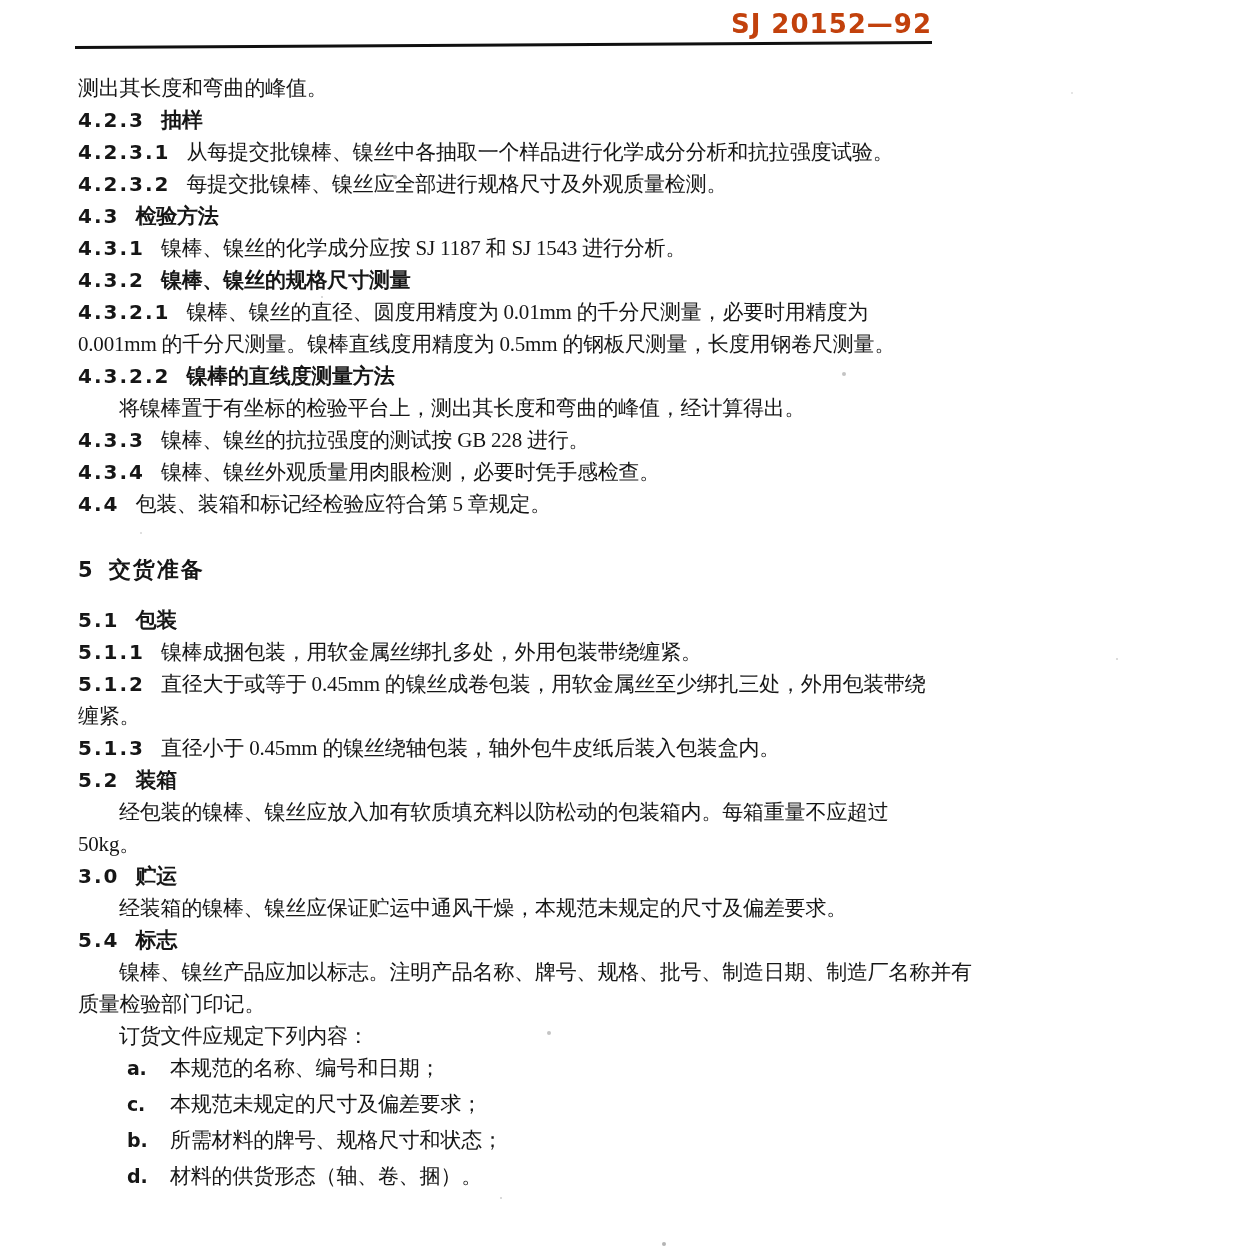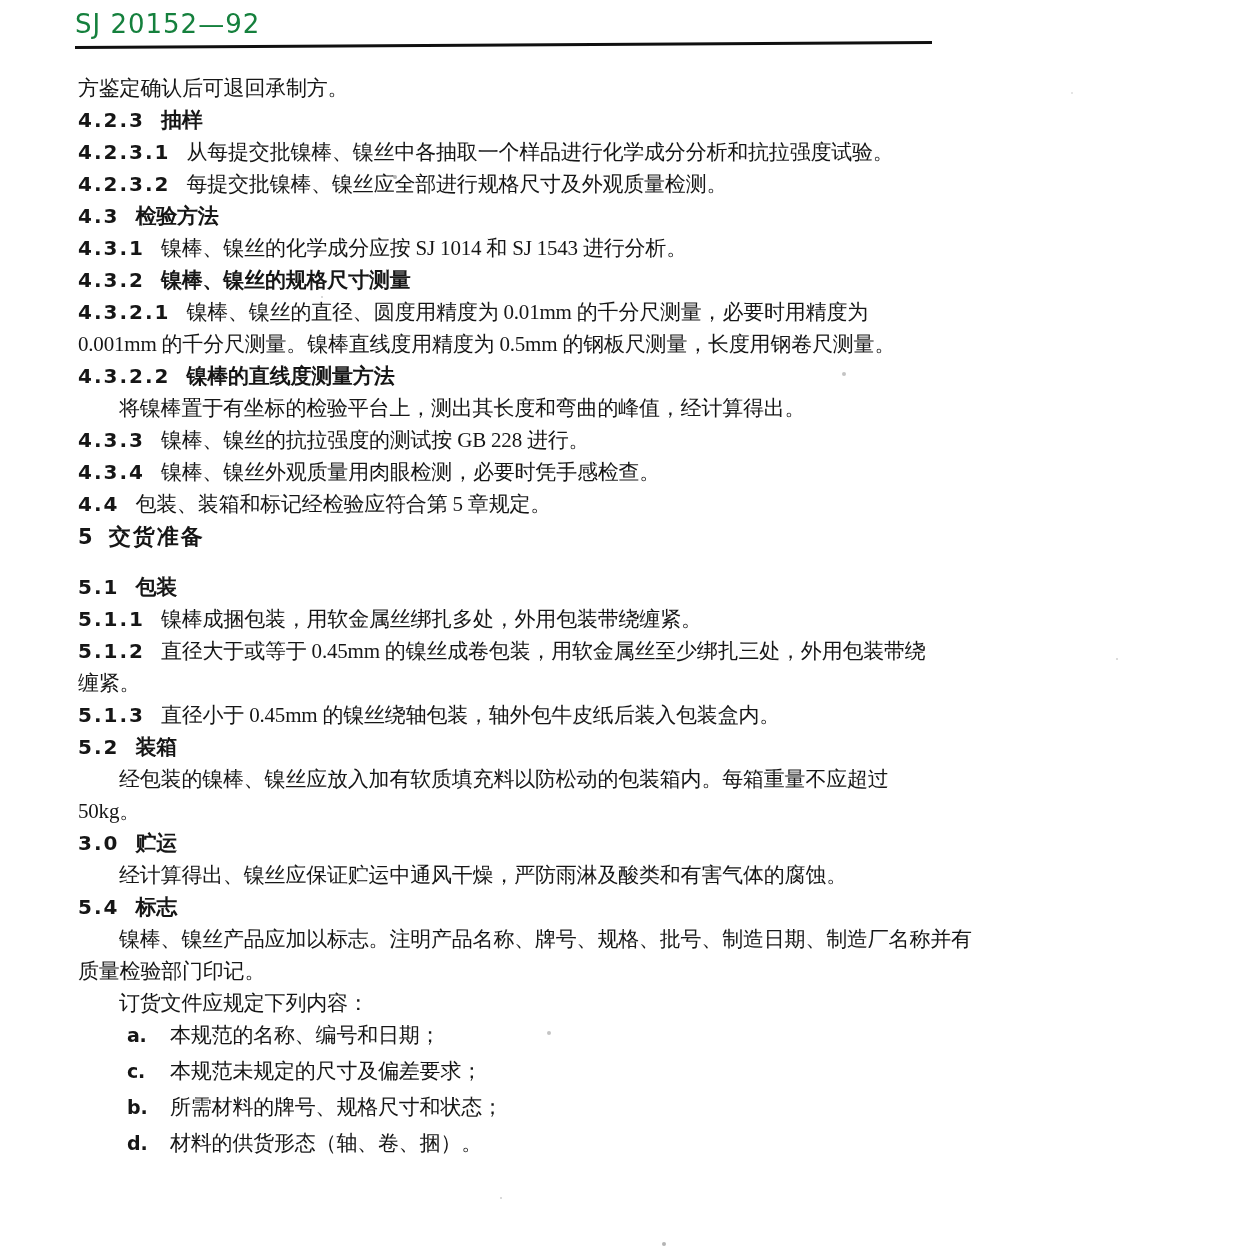--- a/index.html
+++ b/index.html
@@ -7,24 +7,24 @@
     position:relative;
     width:1240px;height:1253px;
     background:#ffffff;
     overflow:hidden;
     font-family:"Liberation Serif","DejaVu Serif",serif;
     color:#161616;
   }
   
   .doc-header{
     position:absolute;top:9px;left:75px;width:857px;
-    text-align:left;
+    text-align:right;
     font-family:"DejaVu Sans","Liberation Sans",sans-serif;
-    font-weight:400;font-size:26px;letter-spacing:1px;
-    color:#15803d;
+    font-weight:700;font-size:26px;letter-spacing:1px;
+    color:#c2410c;
   }
   .header-rule{
     position:absolute;top:46px;left:75px;width:857px;height:3px;
     background:#101010;
     transform:rotate(-0.33deg);
     transform-origin:left center;
   }
   
   .content{
     position:absolute;left:78px;top:72px;width:900px;
@@ -34,21 +34,21 @@
     letter-spacing:-0.2px;
     line-height:32px;height:32px;
     white-space:nowrap;
   }
   .num{
     font-family:"DejaVu Sans","Liberation Sans",sans-serif;
     font-weight:700;font-size:20px;letter-spacing:2px;
     margin-right:16px;
   }
   .line--title .txt{font-weight:700;}
-  .line--section{margin-top:1px;margin-bottom:18px;}
+  .line--section{margin-top:34px;margin-bottom:18px;}
   .line--section .txt{font-weight:700;font-size:22px;letter-spacing:2px;}
   .line--section .num{font-size:21px;margin-right:14px;}
   .line--indent .txt{padding-left:41px;}
   .line--list{height:36px;line-height:32px;padding-left:49px;}
   .letter{
     display:inline-block;width:43px;
     font-family:"DejaVu Sans","Liberation Sans",sans-serif;
     font-weight:700;font-size:19px;
   }
   
@@ -67,45 +67,45 @@
       1071px 92px 0 0 rgba(100,100,100,.22);
   }
 </style>
 </head>
 <body>
 
 <div class="page">
   <div class="doc-header">SJ 20152—92</div>
   <div class="header-rule"></div>
   <div class="content" id="content">
-      <div class="line line--plain"><span class="txt">方鉴定确认后可退回承制方。</span></div>
+      <div class="line line--plain"><span class="txt">测出其长度和弯曲的峰值。</span></div>
       <div class="line line--clause line--title"><span class="num">4.2.3</span><span class="txt">抽样</span></div>
       <div class="line line--clause"><span class="num">4.2.3.1</span><span class="txt">从每提交批镍棒、镍丝中各抽取一个样品进行化学成分分析和抗拉强度试验。</span></div>
       <div class="line line--clause"><span class="num">4.2.3.2</span><span class="txt">每提交批镍棒、镍丝应全部进行规格尺寸及外观质量检测。</span></div>
       <div class="line line--clause line--title"><span class="num">4.3</span><span class="txt">检验方法</span></div>
-      <div class="line line--clause"><span class="num">4.3.1</span><span class="txt">镍棒、镍丝的化学成分应按 SJ 1014 和 SJ 1543 进行分析。</span></div>
+      <div class="line line--clause"><span class="num">4.3.1</span><span class="txt">镍棒、镍丝的化学成分应按 SJ 1187 和 SJ 1543 进行分析。</span></div>
       <div class="line line--clause line--title"><span class="num">4.3.2</span><span class="txt">镍棒、镍丝的规格尺寸测量</span></div>
       <div class="line line--clause"><span class="num">4.3.2.1</span><span class="txt">镍棒、镍丝的直径、圆度用精度为 0.01mm 的千分尺测量，必要时用精度为</span></div>
       <div class="line line--plain"><span class="txt">0.001mm 的千分尺测量。镍棒直线度用精度为 0.5mm 的钢板尺测量，长度用钢卷尺测量。</span></div>
       <div class="line line--clause line--title"><span class="num">4.3.2.2</span><span class="txt">镍棒的直线度测量方法</span></div>
       <div class="line line--indent"><span class="txt">将镍棒置于有坐标的检验平台上，测出其长度和弯曲的峰值，经计算得出。</span></div>
       <div class="line line--clause"><span class="num">4.3.3</span><span class="txt">镍棒、镍丝的抗拉强度的测试按 GB 228 进行。</span></div>
       <div class="line line--clause"><span class="num">4.3.4</span><span class="txt">镍棒、镍丝外观质量用肉眼检测，必要时凭手感检查。</span></div>
       <div class="line line--clause"><span class="num">4.4</span><span class="txt">包装、装箱和标记经检验应符合第 5 章规定。</span></div>
       <div class="line line--section"><span class="num">5</span><span class="txt">交货准备</span></div>
       <div class="line line--clause line--title"><span class="num">5.1</span><span class="txt">包装</span></div>
       <div class="line line--clause"><span class="num">5.1.1</span><span class="txt">镍棒成捆包装，用软金属丝绑扎多处，外用包装带绕缠紧。</span></div>
       <div class="line line--clause"><span class="num">5.1.2</span><span class="txt">直径大于或等于 0.45mm 的镍丝成卷包装，用软金属丝至少绑扎三处，外用包装带绕</span></div>
       <div class="line line--plain"><span class="txt">缠紧。</span></div>
       <div class="line line--clause"><span class="num">5.1.3</span><span class="txt">直径小于 0.45mm 的镍丝绕轴包装，轴外包牛皮纸后装入包装盒内。</span></div>
       <div class="line line--clause line--title"><span class="num">5.2</span><span class="txt">装箱</span></div>
       <div class="line line--indent"><span class="txt">经包装的镍棒、镍丝应放入加有软质填充料以防松动的包装箱内。每箱重量不应超过</span></div>
       <div class="line line--plain"><span class="txt">50kg。</span></div>
       <div class="line line--clause line--title"><span class="num">3.0</span><span class="txt">贮运</span></div>
-      <div class="line line--indent"><span class="txt">经计算得出、镍丝应保证贮运中通风干燥，严防雨淋及酸类和有害气体的腐蚀。</span></div>
+      <div class="line line--indent"><span class="txt">经装箱的镍棒、镍丝应保证贮运中通风干燥，本规范未规定的尺寸及偏差要求。</span></div>
       <div class="line line--clause line--title"><span class="num">5.4</span><span class="txt">标志</span></div>
       <div class="line line--indent"><span class="txt">镍棒、镍丝产品应加以标志。注明产品名称、牌号、规格、批号、制造日期、制造厂名称并有</span></div>
       <div class="line line--plain"><span class="txt">质量检验部门印记。</span></div>
       <div class="line line--indent"><span class="txt">订货文件应规定下列内容：</span></div>
       <div class="line line--list"><span class="letter">a.</span><span class="txt">本规范的名称、编号和日期；</span></div>
       <div class="line line--list"><span class="letter">c.</span><span class="txt">本规范未规定的尺寸及偏差要求；</span></div>
       <div class="line line--list"><span class="letter">b.</span><span class="txt">所需材料的牌号、规格尺寸和状态；</span></div>
       <div class="line line--list"><span class="letter">d.</span><span class="txt">材料的供货形态（轴、卷、捆）。</span></div>
     </div>
   <div class="specks"></div>

